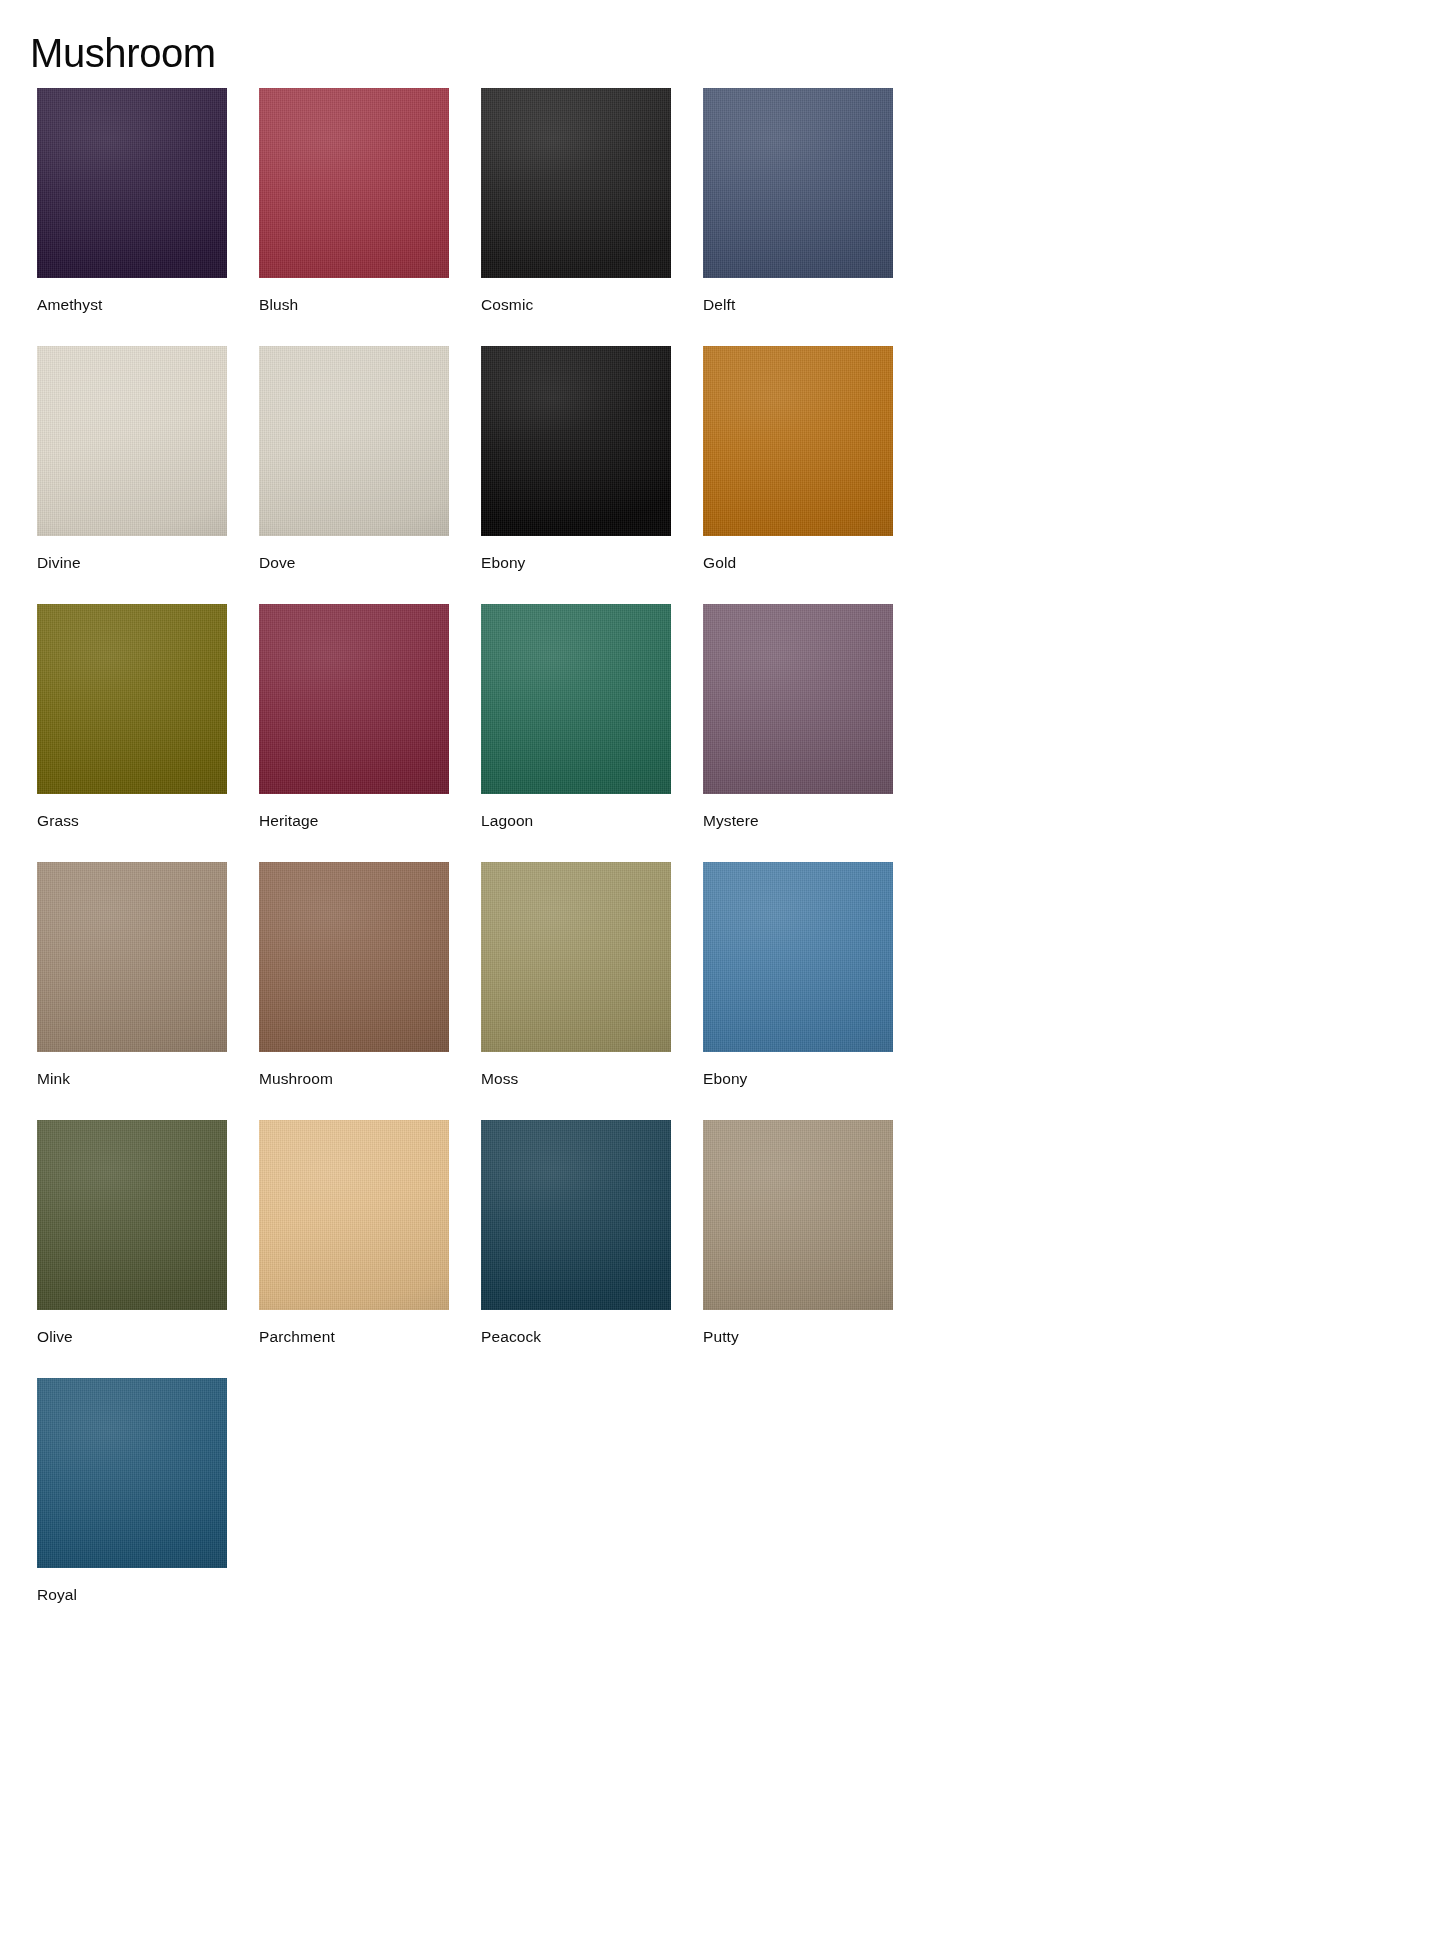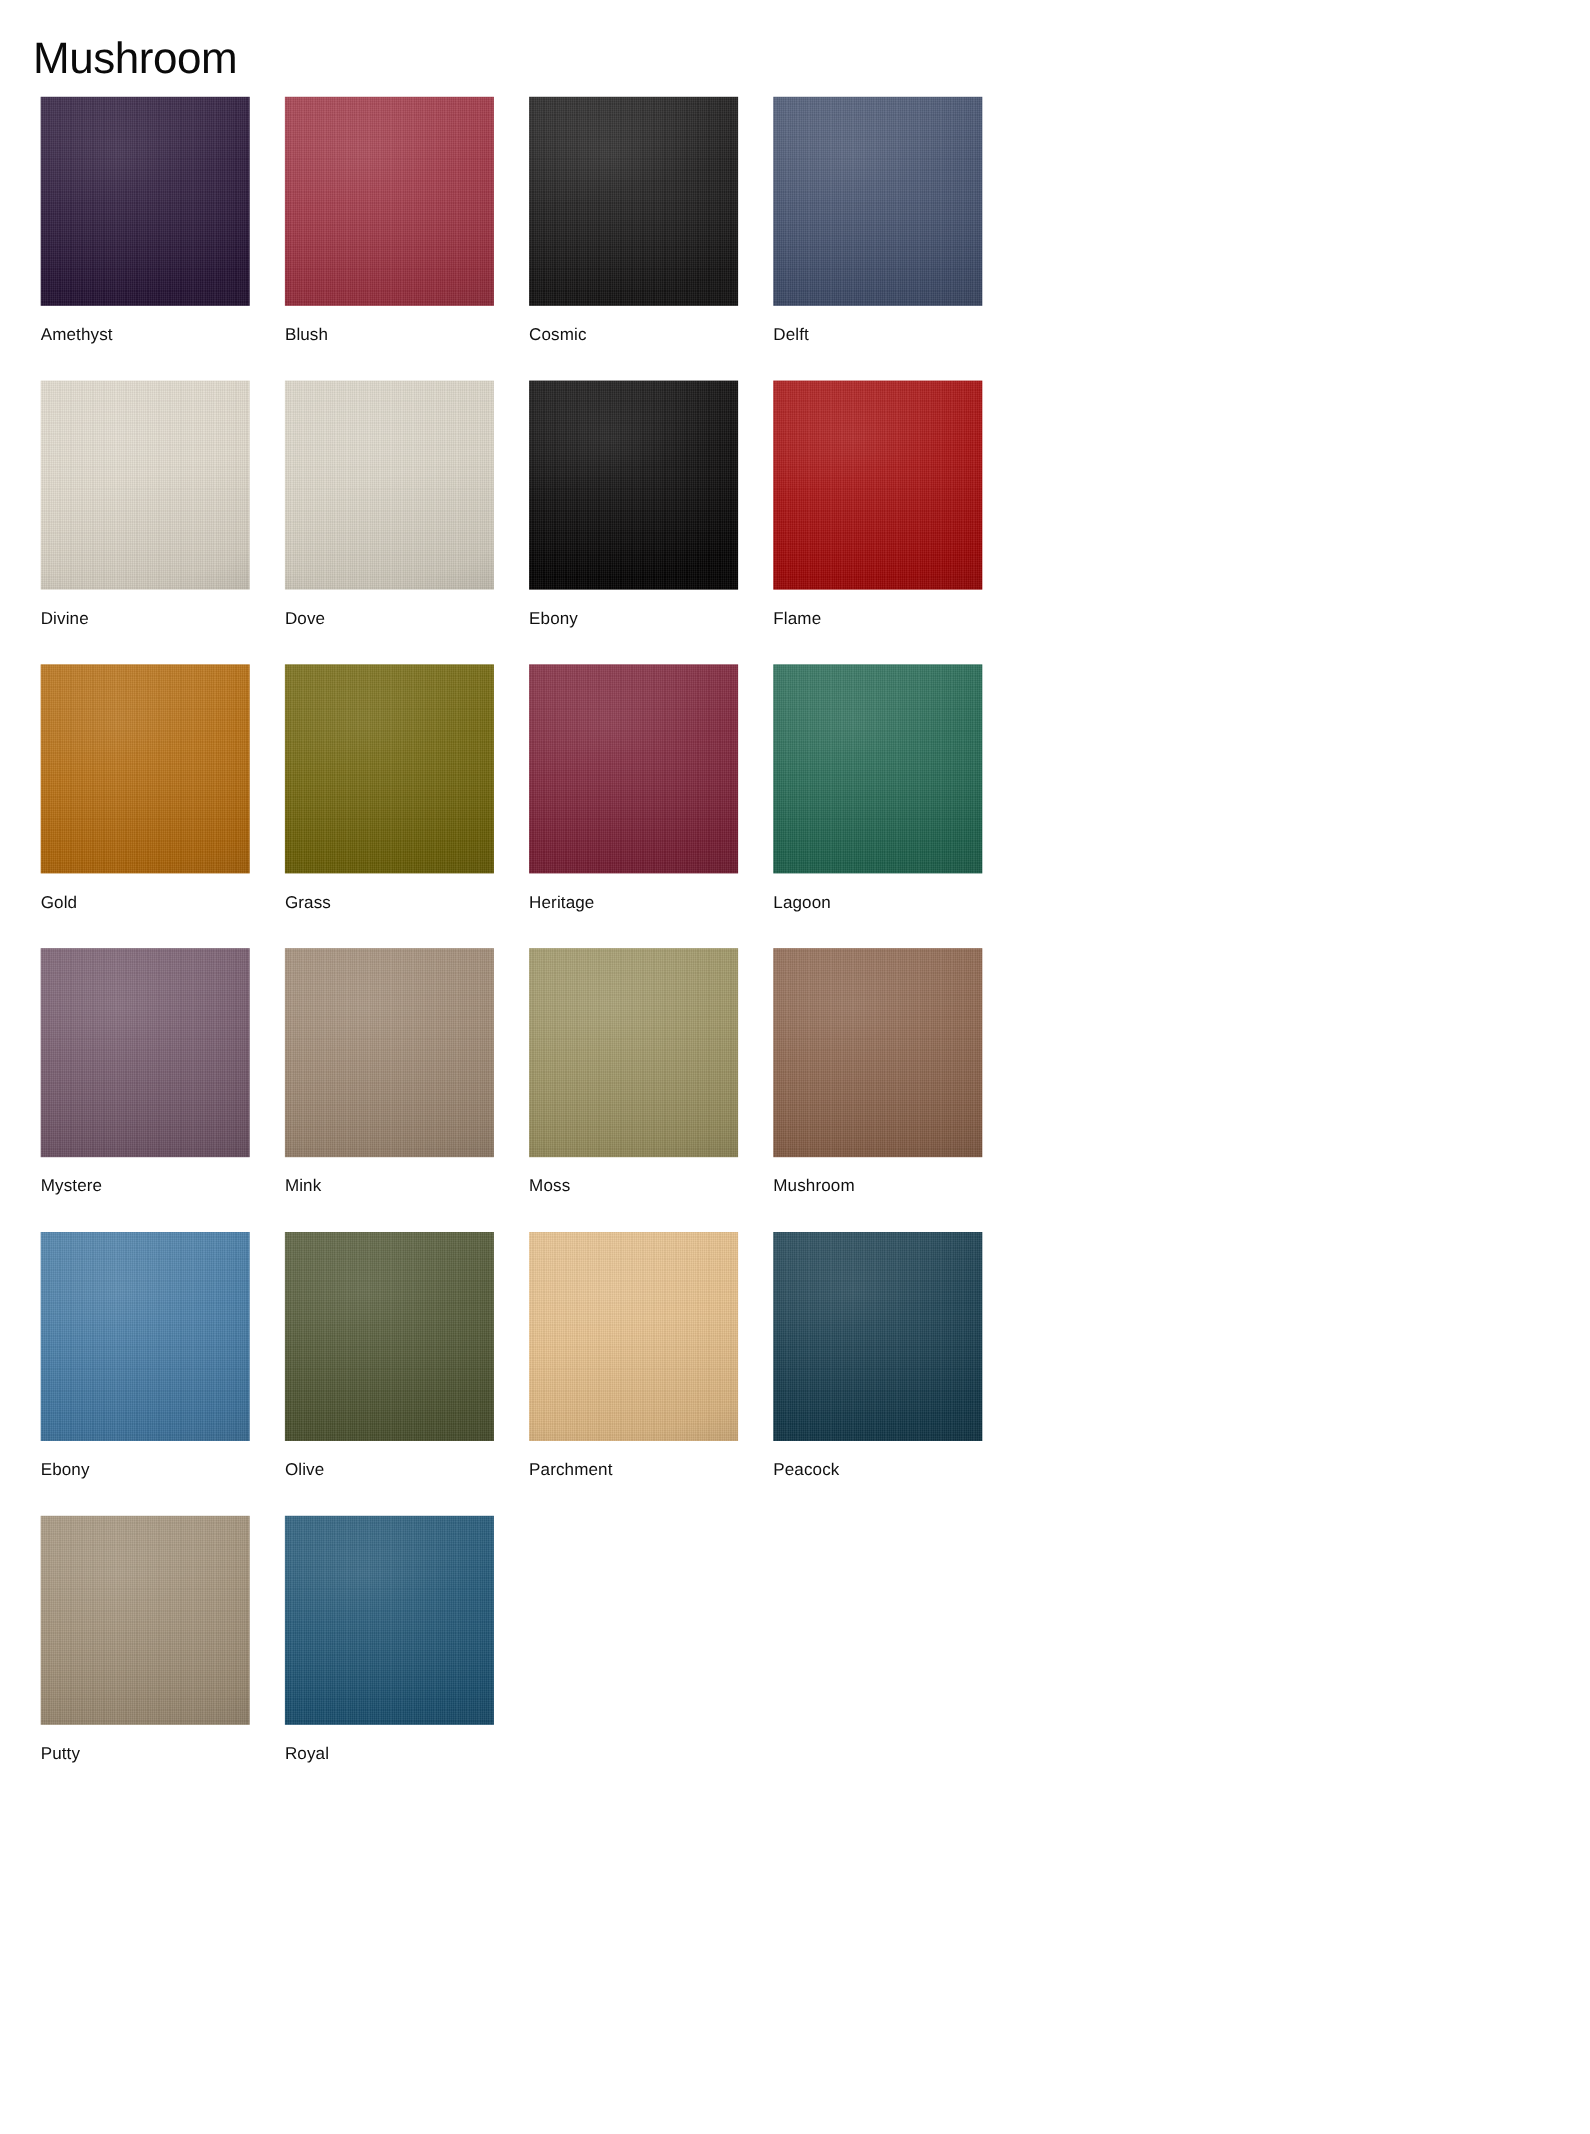--- a/index.html
+++ b/index.html
@@ -124,24 +124,20 @@
       </div>
       <div class="swatch-cell">
         <div class="swatch-chip" style="background-color: rgb(216, 210, 196);"></div>
         <div class="swatch-label">Dove</div>
       </div>
       <div class="swatch-cell">
         <div class="swatch-chip" style="background-color: rgb(5, 4, 4);"></div>
         <div class="swatch-label">Ebony</div>
       </div>
       <div class="swatch-cell">
-        <div class="swatch-chip" style="background-color: rgb(165, 6, 6);"></div>
-        <div class="swatch-label">Flame</div>
-      </div>
-      <div class="swatch-cell">
         <div class="swatch-chip" style="background-color: rgb(181, 106, 9);"></div>
         <div class="swatch-label">Gold</div>
       </div>
       <div class="swatch-cell">
         <div class="swatch-chip" style="background-color: rgb(110, 98, 5);"></div>
         <div class="swatch-label">Grass</div>
       </div>
       <div class="swatch-cell">
         <div class="swatch-chip" style="background-color: rgb(124, 31, 54);"></div>
         <div class="swatch-label">Heritage</div>
@@ -152,26 +148,26 @@
       </div>
       <div class="swatch-cell">
         <div class="swatch-chip" style="background-color: rgb(115, 87, 106);"></div>
         <div class="swatch-label">Mystere</div>
       </div>
       <div class="swatch-cell">
         <div class="swatch-chip" style="background-color: rgb(156, 134, 112);"></div>
         <div class="swatch-label">Mink</div>
       </div>
       <div class="swatch-cell">
+        <div class="swatch-chip" style="background-color: rgb(138, 97, 73);"></div>
+        <div class="swatch-label">Mushroom</div>
+      </div>
+      <div class="swatch-cell">
         <div class="swatch-chip" style="background-color: rgb(155, 146, 96);"></div>
         <div class="swatch-label">Moss</div>
-      </div>
-      <div class="swatch-cell">
-        <div class="swatch-chip" style="background-color: rgb(138, 97, 73);"></div>
-        <div class="swatch-label">Mushroom</div>
       </div>
       <div class="swatch-cell">
         <div class="swatch-chip" style="background-color: rgb(64, 120, 164);"></div>
         <div class="swatch-label">Ebony</div>
       </div>
       <div class="swatch-cell">
         <div class="swatch-chip" style="background-color: rgb(77, 84, 48);"></div>
         <div class="swatch-label">Olive</div>
       </div>
       <div class="swatch-cell">

